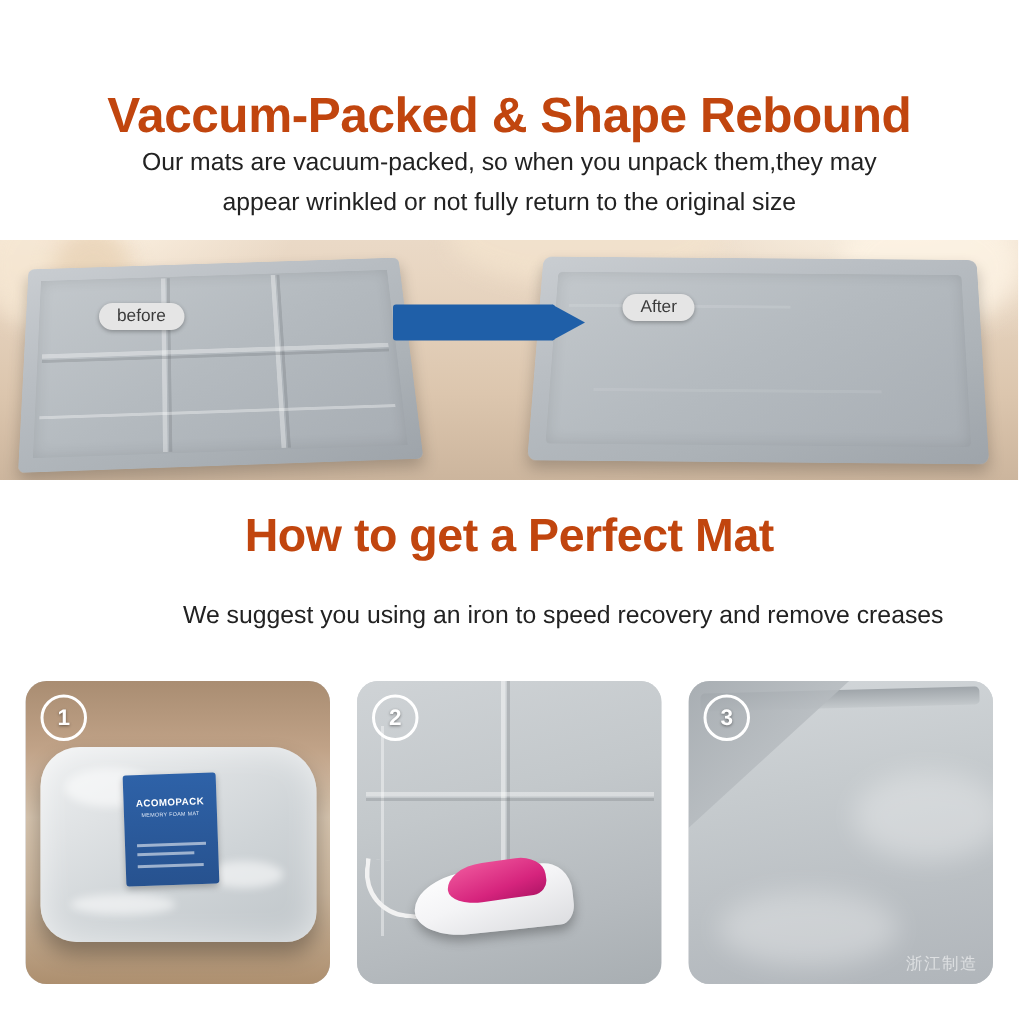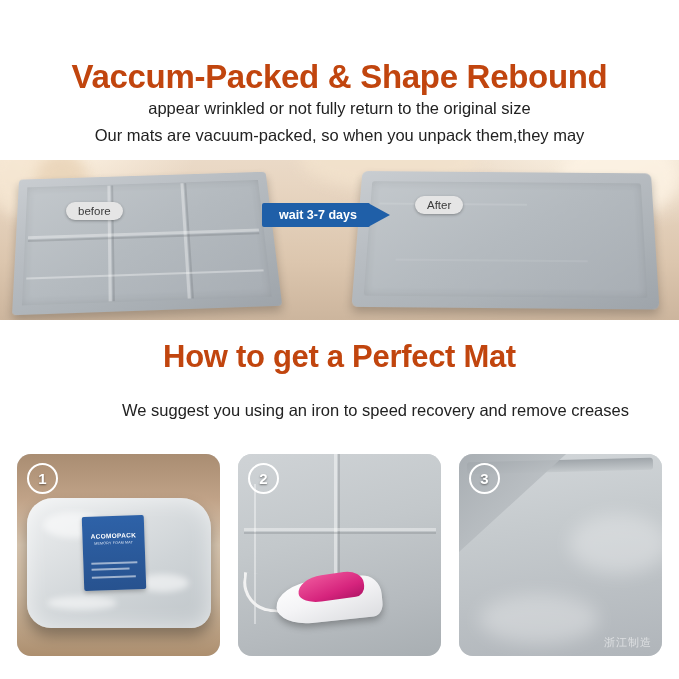--- a/index.html
+++ b/index.html
@@ -308,22 +308,22 @@
   }
 </style>
 </head>
 <body>
 
 <div class="page">
 
   <div class="headline" id="headline-1">Vaccum-Packed &amp; Shape Rebound</div>
 
   <div class="subline" id="subline-1">
+    <div>Our mats are vacuum-packed, so when you unpack them,they may</div>
     <div>appear wrinkled or not fully return to the original size</div>
-    <div>Our mats are vacuum-packed, so when you unpack them,they may</div>
   </div>
 
   <div class="photo-band">
     <div class="band-bg"></div>
 
     <div class="band-blurobj" style="left:-10px; top:-28px; width:90px; height:90px; background:#f6e7d2;"></div>
     <div class="band-blurobj" style="left:34px; top:-8px; width:56px; height:70px; background:#e8d2b6;"></div>
     <div class="band-blurobj" style="left:560px; top:-22px; width:120px; height:80px; background:#fdf3e4;"></div>
     <div class="band-blurobj" style="left:300px; top:-34px; width:180px; height:64px; background:#f3e3cd;"></div>
 
@@ -345,21 +345,20 @@
       <div class="mat-inner" style="inset:11px; border-radius:3px;"></div>
       <div class="crease" style="left:20px; top:34px; width:150px; height:2px; opacity:0.35;"></div>
       <div class="crease" style="left:40px; top:92px; width:190px; height:2px; opacity:0.25;"></div>
     </div>
     <div class="chip" style="left:415px; top:36px;">After</div>
   </div>
 
   <div class="arrow-wrap">
     <div class="arrow-body"></div>
     <div class="arrow-head"></div>
-    <div class="arrow-label">wait 3-7 days</div>
   </div>
 
   <div class="headline" id="headline-2">How to get a Perfect Mat</div>
   <div class="subline" id="subline-2">We suggest you using an iron to speed recovery and remove creases</div>
 
   <div class="cards">
 
     <div class="card" id="card-1">
       <div class="c1-bg"></div>
       <div class="c1-bag"></div>

